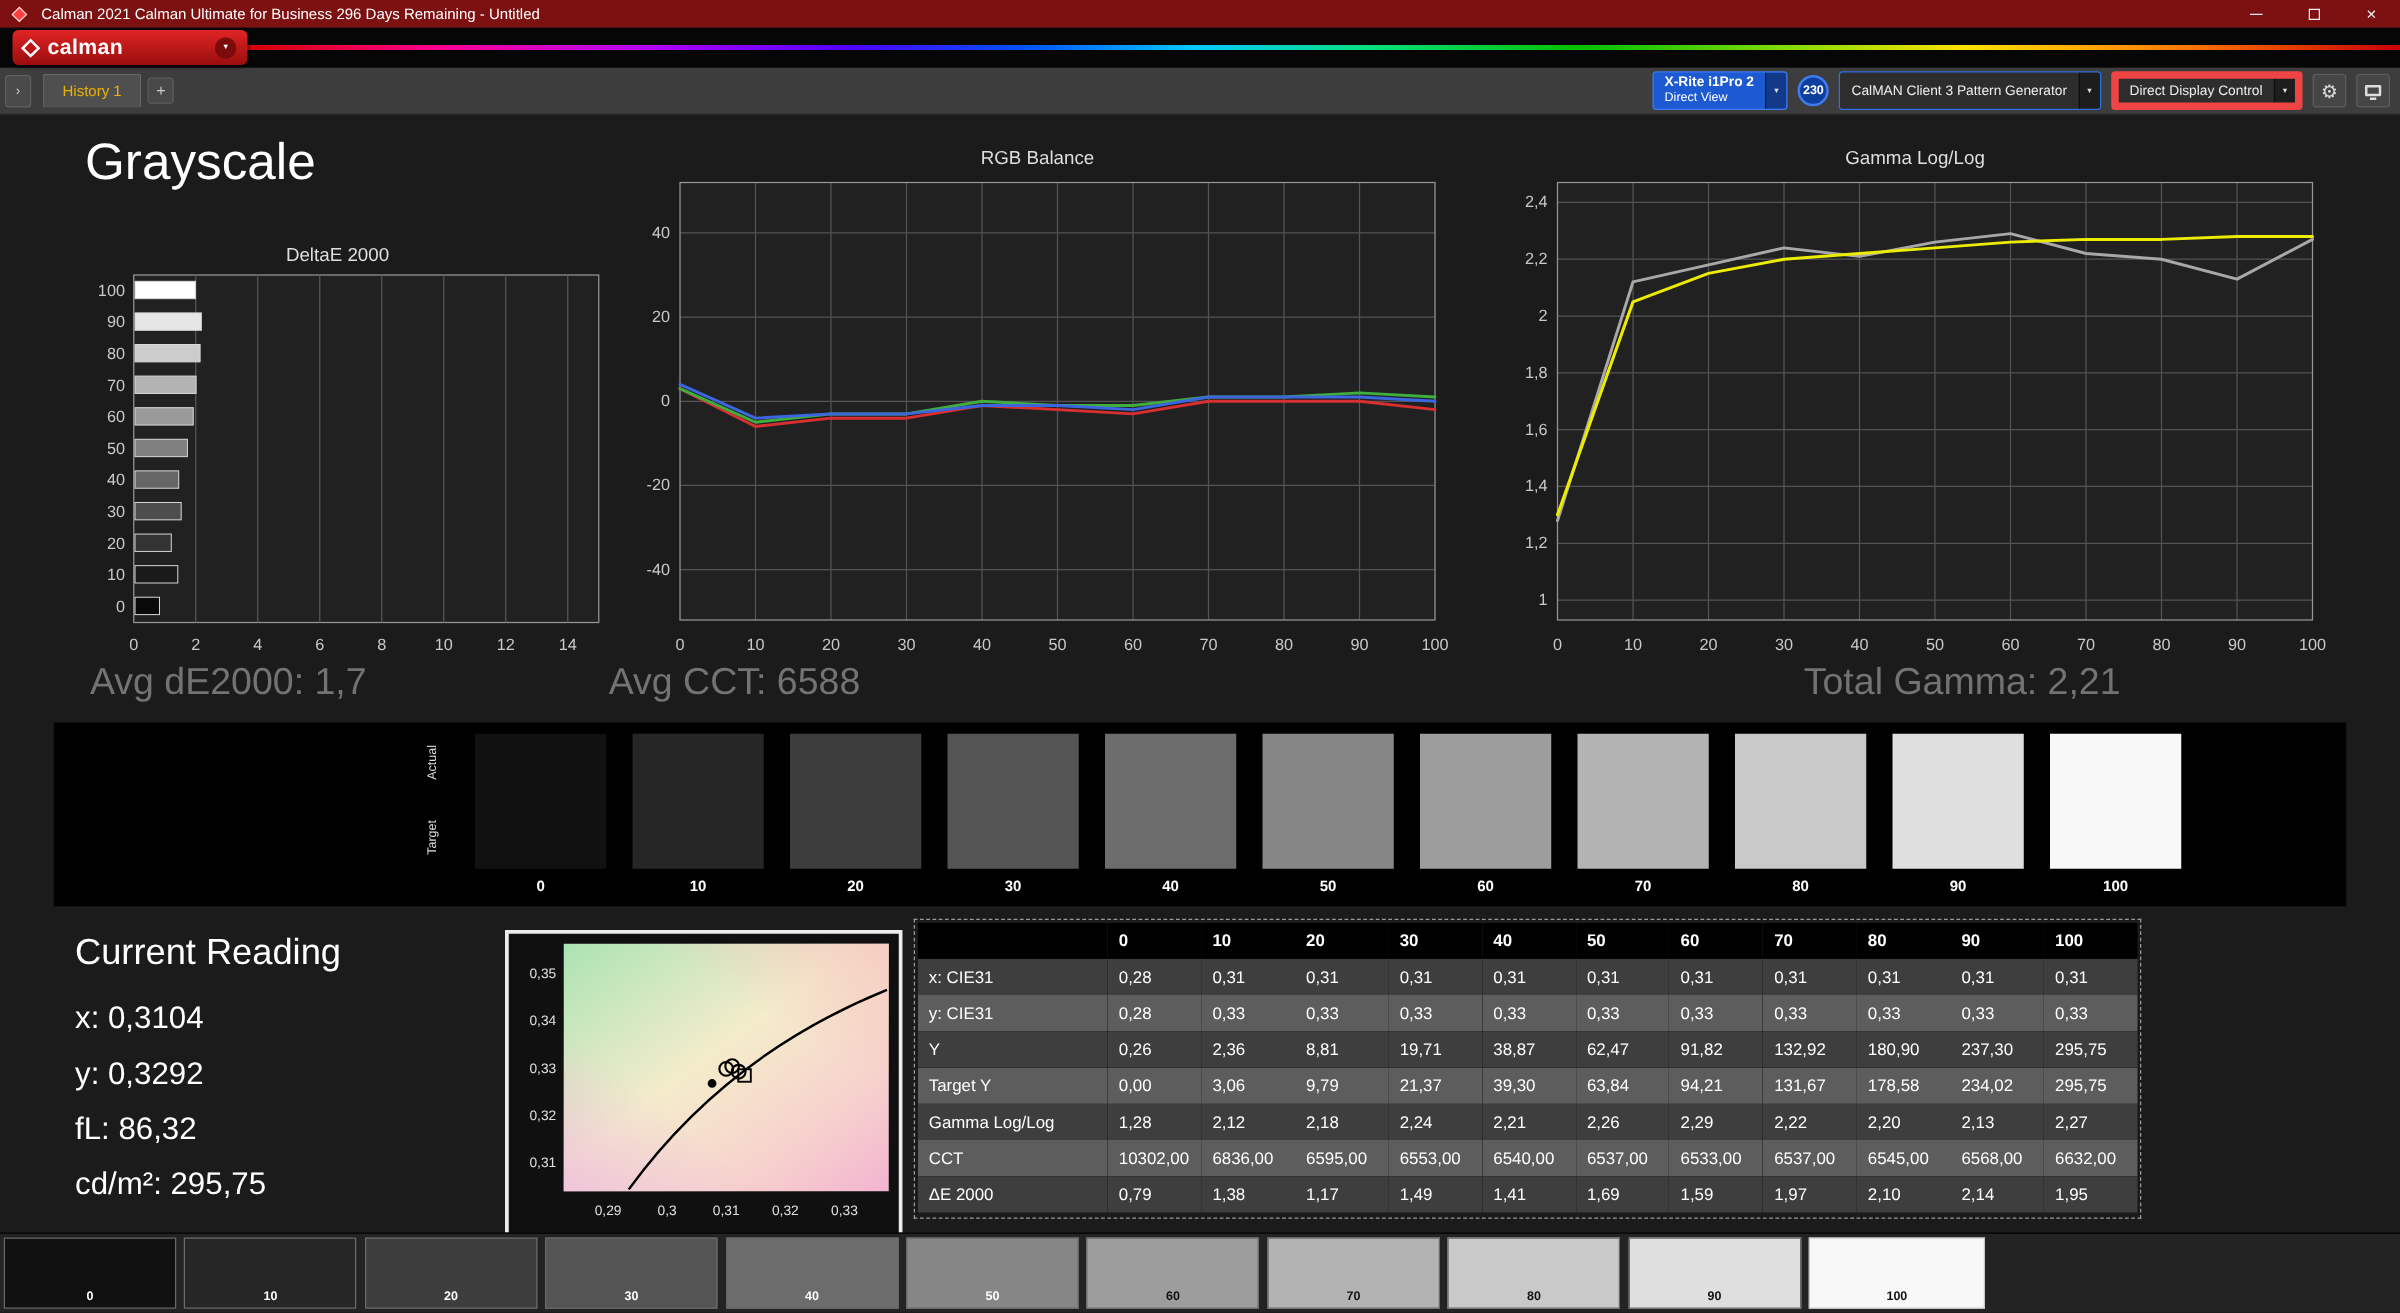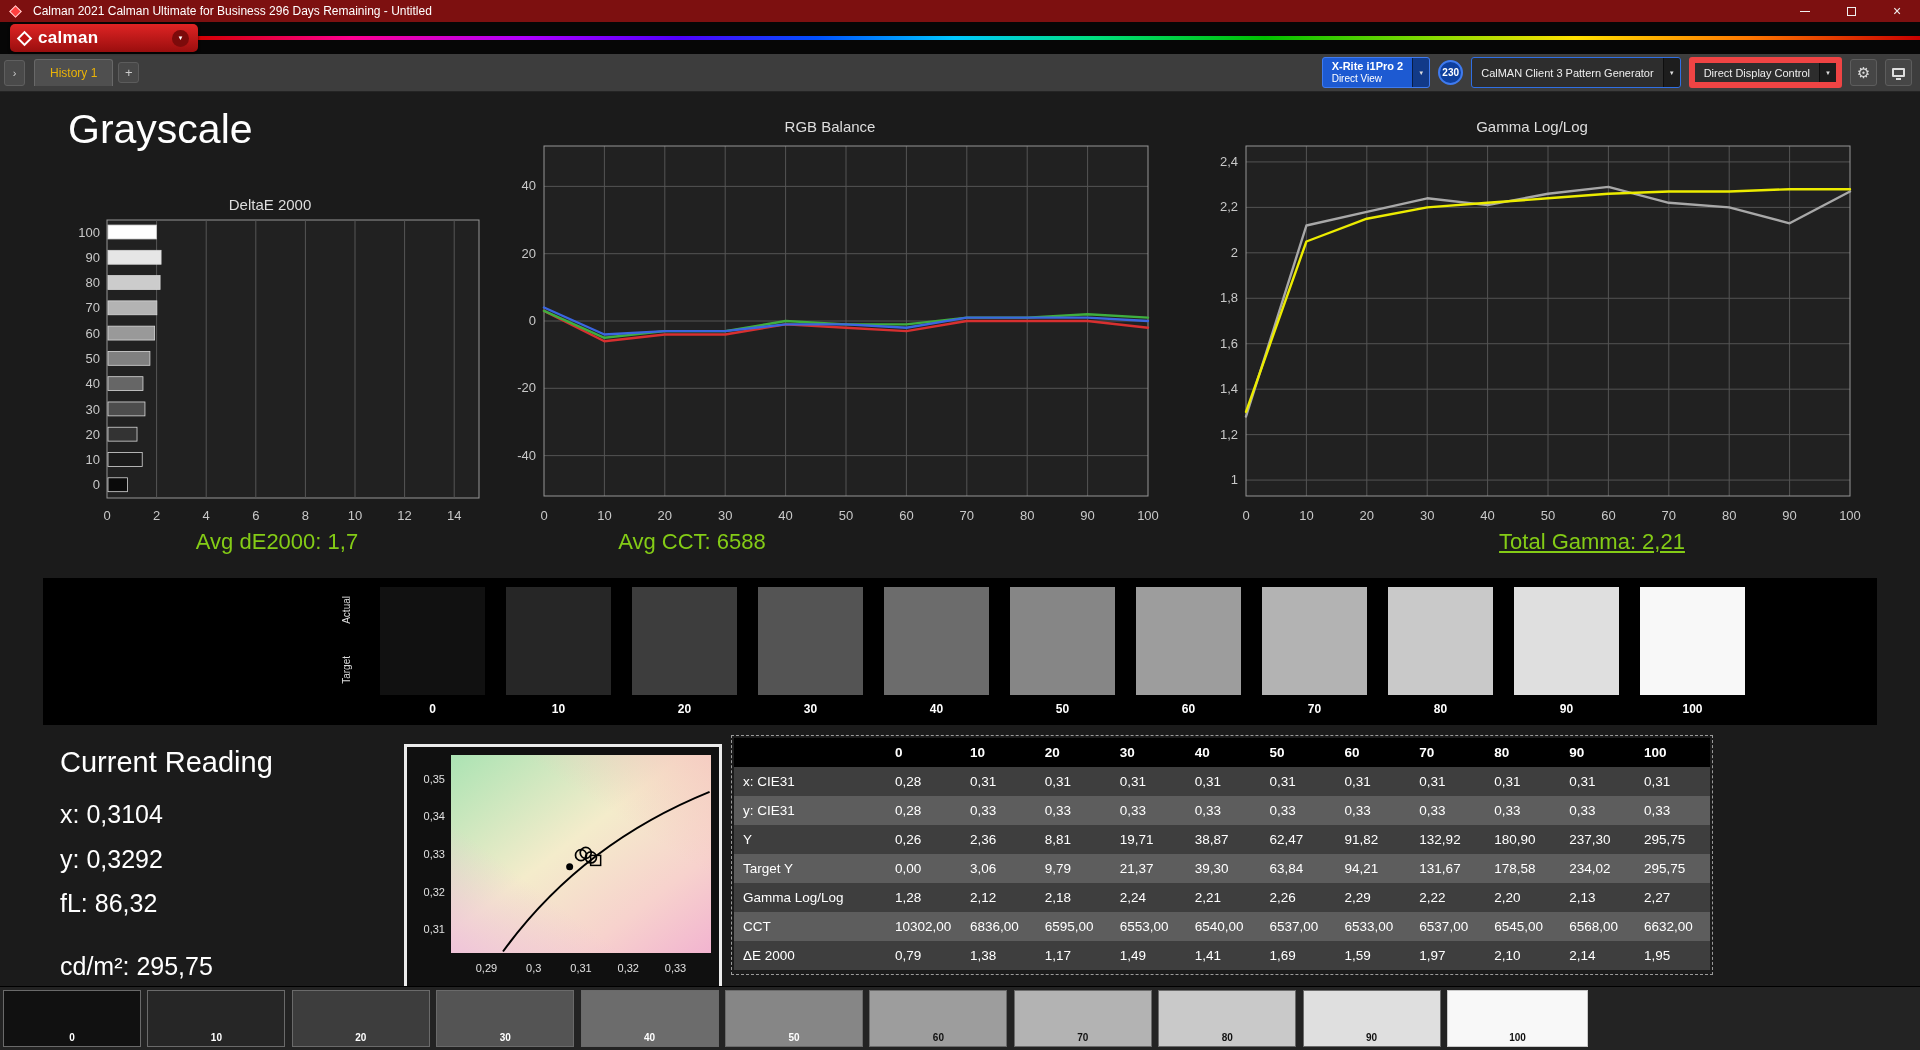--- a/index.html
+++ b/index.html
@@ -49,40 +49,40 @@
 
   
   .chart{position:absolute;}
   .chart-title{text-align:center;font-size:15px;color:#dedede;height:18px;}
   #deltae-chart{left:55px;top:196px;width:430px;}
   #rgb-chart{left:500px;top:118px;width:660px;}
   #gamma-chart{left:1202px;top:118px;width:660px;}
   svg text{font-family:"Liberation Sans",sans-serif;}
 
   
-  .stat{position:absolute;top:529px;width:410px;text-align:center;font-size:22px;color:#84cc16;}
+  .stat{position:absolute;top:529px;width:410px;text-align:left;font-size:30px;color:#737373;}
   #stat-de{left:72px;}
   #stat-cct{left:487px;}
   #stat-contrast{left:947px;}
-  #stat-gamma{left:1387px;text-decoration:underline;}
+  #stat-gamma{left:1443px;}
 
   
   .swatch-strip{position:absolute;left:43px;top:578px;width:1834px;height:147px;background:#000;}
   .rowlabel{position:absolute;writing-mode:vertical-rl;transform:rotate(180deg);font-size:10px;color:#ddd;left:298px;}
   #rowlabel-actual{top:18px;}
   #rowlabel-target{top:78px;}
   .swatch-row{position:absolute;left:337px;top:9px;display:flex;gap:21px;}
   .swatch-cell{display:flex;flex-direction:column;align-items:center;}
   .swatch{width:105px;height:108px;}
   .swatch-label{margin-top:7px;font-size:12px;font-weight:bold;color:#fff;}
 
   
   .cr-title{position:absolute;left:60px;top:746px;font-size:29px;color:#fff;}
   .cr-line{position:absolute;left:60px;font-size:25px;color:#fff;}
-  #cr-x{top:800px;} #cr-y{top:845px;} #cr-fl{top:889px;} #cr-cd{top:933px;margin-top:19px;}
+  #cr-x{top:800px;} #cr-y{top:845px;} #cr-fl{top:889px;} #cr-cd{top:933px;}
 
   
   .cie-box{position:absolute;left:404px;top:744px;width:318px;height:246px;background:#101010;border:3px solid #ececec;}
 
   
   .data-table-wrap{position:absolute;left:731px;top:735px;width:982px;height:240px;border:1px dashed #9a9a9a;padding:2px;background:#1b1b1b;}
   table{border-collapse:collapse;width:976px;table-layout:fixed;}
   th,td{height:29px;font-size:13.5px;padding-left:9px;text-align:left;white-space:nowrap;overflow:hidden;color:#fff;font-weight:normal;}
   thead th{background:#000;font-weight:bold;}
   th:first-child,td:first-child{width:152px;}

